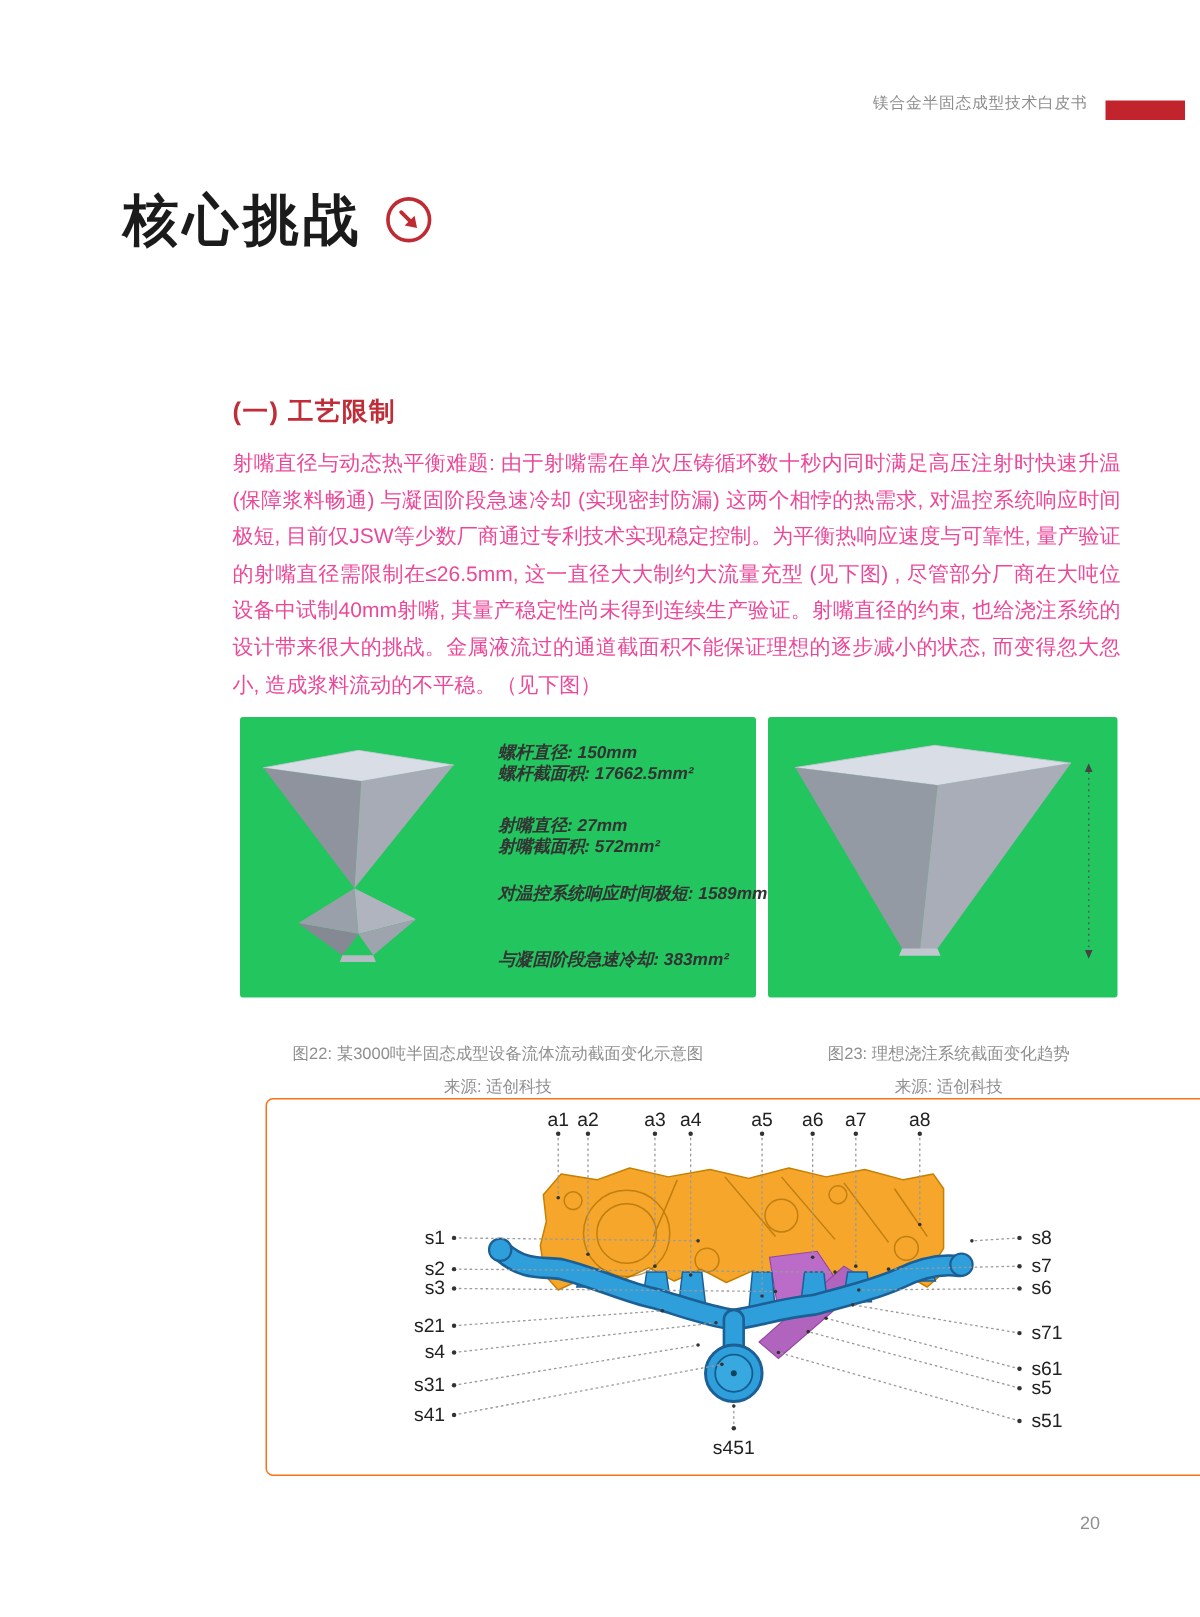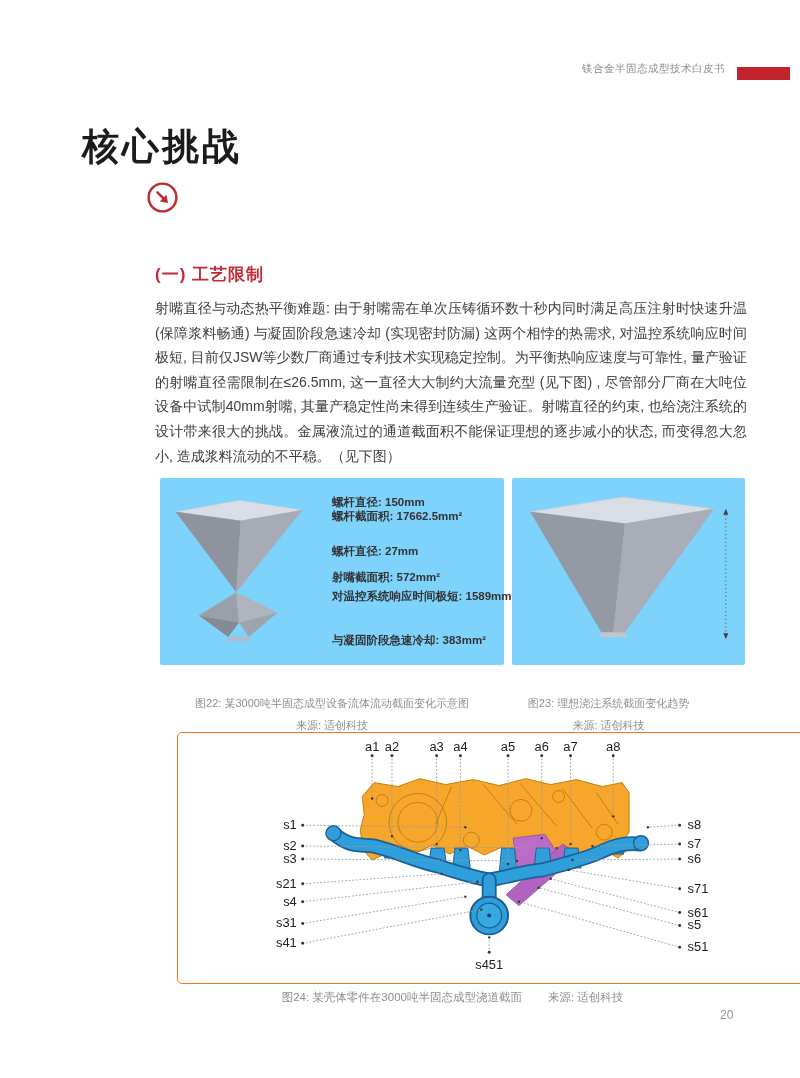--- a/index.html
+++ b/index.html
@@ -2,35 +2,35 @@
 <html><head>
 <meta charset="utf-8">
 <style>
   html,body{margin:0;padding:0;background:#e9e9e9;}
   .page{
     position:relative;width:800px;height:1078px;background:#ffffff;margin:0 auto;
     font-family:"Liberation Sans","DejaVu Sans",sans-serif;overflow:hidden;color:#3c3c3c;
   }
   .header-title{position:absolute;top:62px;right:75px;font-size:10.5px;color:#8d8d8d;letter-spacing:.5px;}
   .header-bar{position:absolute;top:67px;left:737px;width:53px;height:13px;background:#c2242e;}
-  .page-title-row{position:absolute;top:128px;left:82px;display:flex;align-items:center;gap:14px;flex-direction:column;}
+  .page-title-row{position:absolute;top:128px;left:82px;display:flex;gap:14px;}
   .page-title{font-size:37px;font-weight:700;color:#1b1b1b;letter-spacing:3px;line-height:1;}
   .title-icon{width:33px;height:33px;margin-top:2px;}
   .intro{position:absolute;top:195px;left:155px;width:592px;font-size:14px;line-height:24.6px;text-align:justify;color:#3b3b3b;}
   .section-heading{position:absolute;top:263px;left:155px;font-size:17px;font-weight:700;color:#bf2e38;letter-spacing:1px;}
-  .body-text{position:absolute;top:296px;left:155px;width:592px;font-size:14px;line-height:24.6px;text-align:justify;color:#404040;}
-  .fig-box{position:absolute;top:478px;height:187px;background:#7dd3fc;border-radius:2px;}
+  .body-text{position:absolute;top:296px;left:155px;width:592px;font-size:14px;line-height:24.6px;text-align:justify;color:#ec4899;}
+  .fig-box{position:absolute;top:478px;height:187px;background:#22c55e;border-radius:2px;font-style:italic;}
   .fig-box.left{left:160px;width:344px;}
   .fig-box.right{left:512px;width:233px;}
   .fig22-svg{position:absolute;left:12px;top:8px;}
   .fig23-svg{position:absolute;left:10px;top:10px;}
   .fig22-label{position:absolute;left:172px;font-size:11.5px;line-height:14px;font-weight:600;color:#333;white-space:nowrap;}
   .caption{position:absolute;font-size:11px;color:#8f8f8f;text-align:center;line-height:22px;margin-top:16px;}
   .caption.c22{top:676px;left:160px;width:344px;}
-  .caption.c23{top:676px;left:492px;width:233px;}
+  .caption.c23{top:676px;left:516px;width:233px;}
   .fig24-box{position:absolute;top:732px;left:177px;width:585px;height:250px;border:1px solid #f97316;border-radius:5px;background:#fff;padding-left:44px;}
   .fig24-box svg{display:block;}
   .caption24{position:absolute;top:990px;left:160px;width:585px;text-align:center;font-size:11.5px;color:#8f8f8f;}
   .caption24 .src{margin-left:26px;}
   .page-num{position:absolute;top:1008px;left:720px;font-size:12px;color:#909090;text-align:right;}
   svg text{font-family:"Liberation Sans","DejaVu Sans",sans-serif;}
   .part-label{font-size:13px;fill:#222;font-weight:500;}
 </style>
 </head>
 <body>
@@ -60,22 +60,22 @@
       <polygon points="77,32 146,20 72,112" fill="#a7abb5"></polygon>
       <polygon points="4,22 72,112 77,32" fill="none"></polygon>
       <polygon points="72,112 30,138 75,146" fill="#9aa0aa"></polygon>
       <polygon points="72,112 75,146 118,135" fill="#b0b4be"></polygon>
       <polygon points="30,138 63,162 75,146" fill="#858993"></polygon>
       <polygon points="75,146 118,135 86,162" fill="#9ea4ae"></polygon>
       <polygon points="63,162 86,162 88,167 61,167" fill="#b6bac2"></polygon>
     </svg>
     <div class="fig22-label" style="top:17px">螺杆直径: 150mm</div>
     <div class="fig22-label" style="top:31px">螺杆截面积: 17662.5mm²</div>
-    <div class="fig22-label" style="top:66px">螺杆直径: 27mm</div>
-    <div class="fig22-label" style="top:92px">射嘴截面积: 572mm²</div>
+    <div class="fig22-label" style="top:66px">射嘴直径: 27mm</div>
+    <div class="fig22-label" style="top:80px">射嘴截面积: 572mm²</div>
     <div class="fig22-label" style="top:111px">对温控系统响应时间极短: 1589mm²</div>
     <div class="fig22-label" style="top:155px">与凝固阶段急速冷却: 383mm²</div>
   </div>
 
   <div class="fig-box right">
     <svg class="fig23-svg" width="213" height="166" viewBox="0 0 215 168">
       <polygon points="8,24 102,9 194,21 104,36" fill="#d9dde6" stroke="#c2c8d2" stroke-width="0.6"></polygon>
       <polygon points="8,24 104,36 92,148 80,146" fill="#949aa4"></polygon>
       <polygon points="104,36 194,21 104,146 92,148" fill="#a9adb7"></polygon>
       <polygon points="80,146 104,146 106,151 78,151" fill="#c2c6ce"></polygon>
@@ -241,19 +241,16 @@
         <text class="part-label" x="468" y="161">s71</text>
         <text class="part-label" x="468" y="185">s61</text>
         <text class="part-label" x="468" y="198">s5</text>
         <text class="part-label" x="468" y="220">s51</text>
 
         <text class="part-label" x="268" y="238" text-anchor="middle">s451</text>
       </g>
     </svg>
   </div>
 
-  <div class="caption24">
-    <span>图24: 某壳体零件在3000吨半固态成型浇道截面</span><span class="src">来源: 适创科技</span>
-  </div>
 
   <div class="page-num">20</div>
 
 </div>
 
 </body></html>

